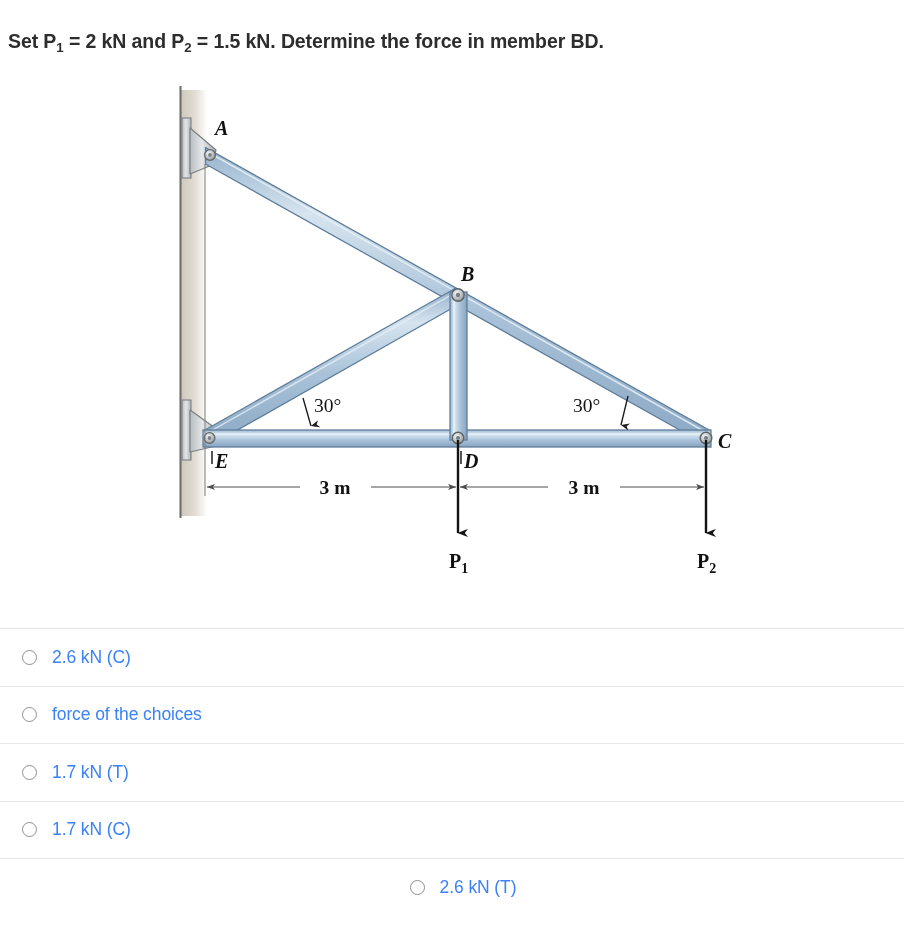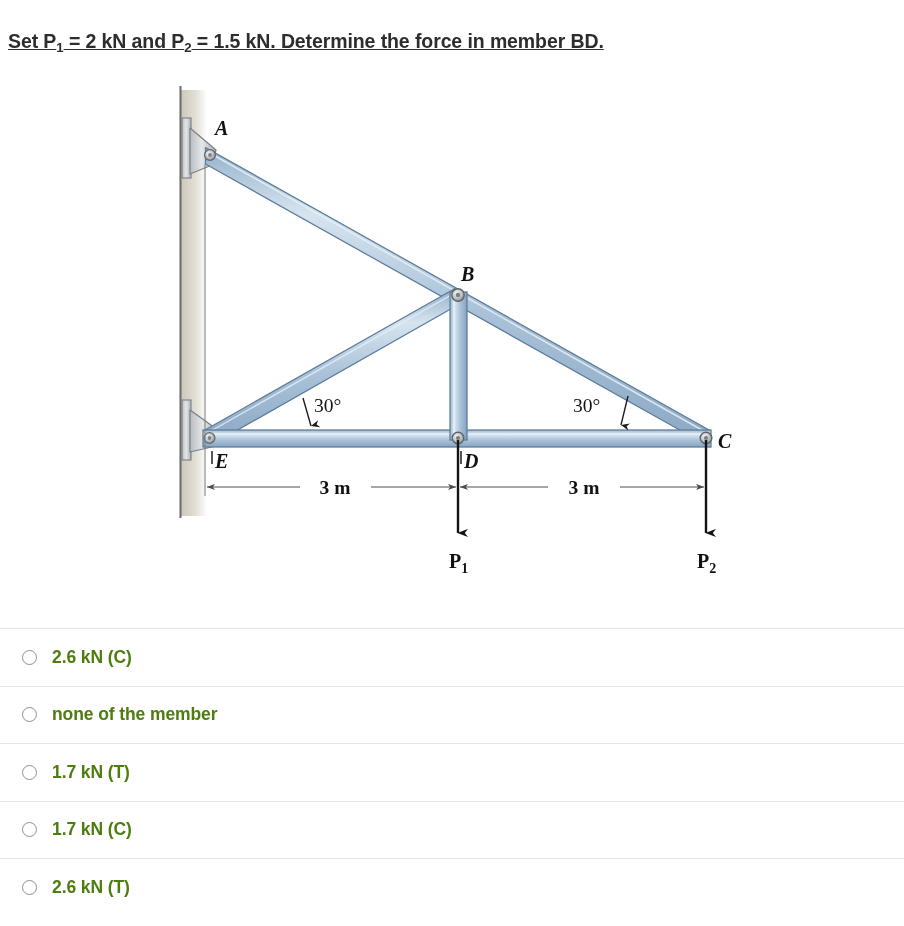--- a/index.html
+++ b/index.html
@@ -16,21 +16,20 @@
   
   .prompt {
     position: absolute;
     left: 8px; top: 30px;
     width: 880px;
     font-size: 19.5px;
     font-weight: 600;
     letter-spacing: -0.1px;
     color: #2d2d2d;
     white-space: nowrap;
-    text-decoration: underline;
   }
   .prompt sub { font-size: 0.68em; vertical-align: -0.28em; font-weight:600; }
 
   
   .figure-wrap {
     position: absolute;
     left: 0; top: 78px;
     width: 904px; height: 520px;
   }
   .figure-wrap svg { display:block; }
@@ -42,33 +41,33 @@
     width: 904px;
   }
   .choice {
     position: relative;
     height: 57.5px;
     border-top: 1px solid #e4e6e8;
     display: flex;
     align-items: center;
     padding-left: 22px;
   }
-  .choice:last-child { border-bottom: none; }
+  .choice:last-child { border-bottom: none; justify-content: center; }
   .radio {
     width: 15px; height: 15px;
     border: 1.6px solid #8b8f94;
     border-radius: 50%;
     background: #fff;
     flex: 0 0 auto;
     margin-right: 15px;
   }
   .choice-label {
     font-size: 17.5px;
-    font-weight: 700;
-    color: #4d7c0f;
+    font-weight: 400;
+    color: #3b82f6;
     letter-spacing: -0.1px;
   }
 </style>
 </head>
 <body>
 
 <div id="root">
 
   <div class="prompt">
     <span>Set P</span><sub>1</sub><span> = 2 kN and P</span><sub>2</sub><span> = 1.5 kN. Determine the force in member BD.</span>
@@ -240,21 +239,21 @@
 
   <div class="choices">
 
     <div class="choice">
       <span class="radio"></span>
       <span class="choice-label">2.6 kN (C)</span>
     </div>
 
     <div class="choice">
       <span class="radio"></span>
-      <span class="choice-label">none of the member</span>
+      <span class="choice-label">force of the choices</span>
     </div>
 
     <div class="choice">
       <span class="radio"></span>
       <span class="choice-label">1.7 kN (T)</span>
     </div>
 
     <div class="choice">
       <span class="radio"></span>
       <span class="choice-label">1.7 kN (C)</span>

